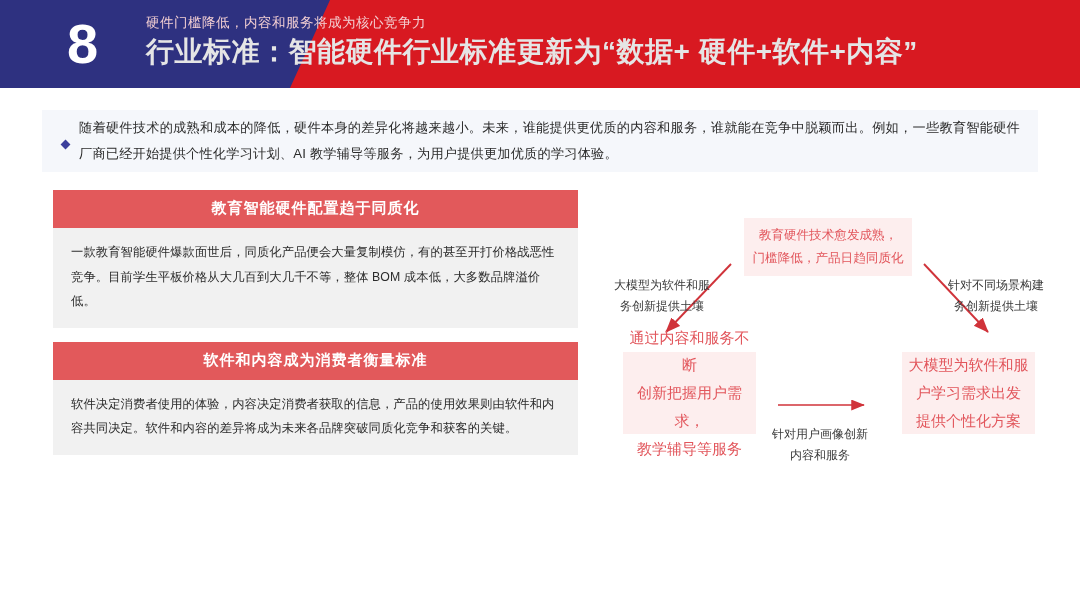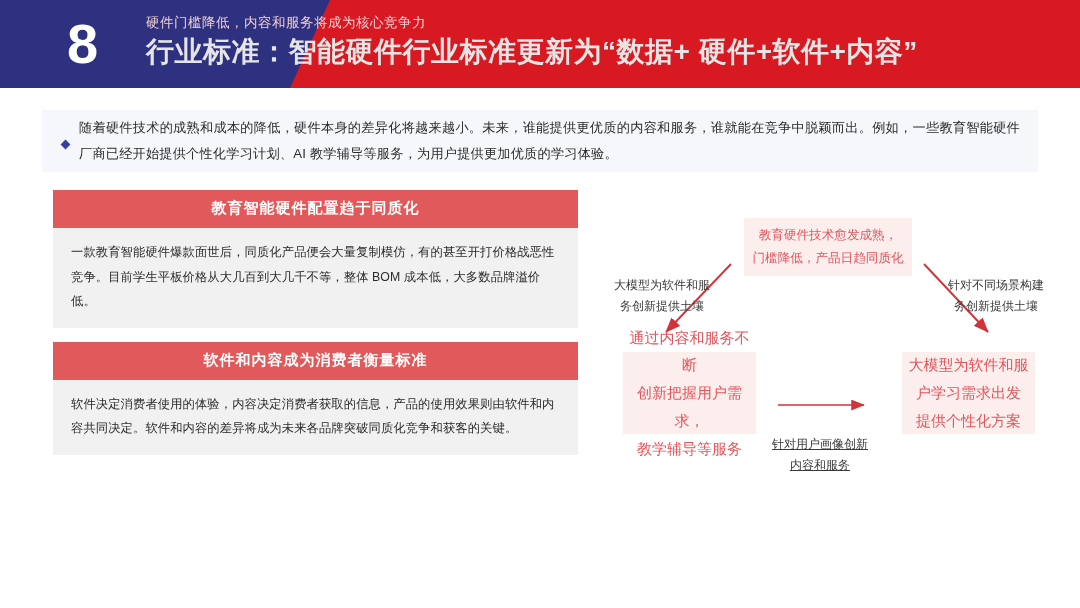--- a/index.html
+++ b/index.html
@@ -97,21 +97,21 @@
   }
   .dg-box-br{
     left:306px;top:172px;width:133px;height:82px;
   }
   .dg-label{
     position:absolute;color:#3a3a3a;font-size:12px;
     line-height:1.72;text-align:center;white-space:nowrap;margin-top:15px;
   }
   .dg-lbl-left{left:18px;top:80px;}
   .dg-lbl-right{left:352px;top:80px;}
-  .dg-lbl-mid{left:176px;top:239px;text-decoration:underline;}
+  .dg-lbl-mid{left:176px;top:229px;}
 </style>
 </head>
 <body>
 
 <div class="header">
   <div class="header-navy"></div>
   <div class="header-num">8</div>
   <div class="header-sub">硬件门槛降低，内容和服务将成为核心竞争力</div>
   <div class="header-title">行业标准：智能硬件行业标准更新为“数据+ 硬件+软件+内容”</div>
 </div>

